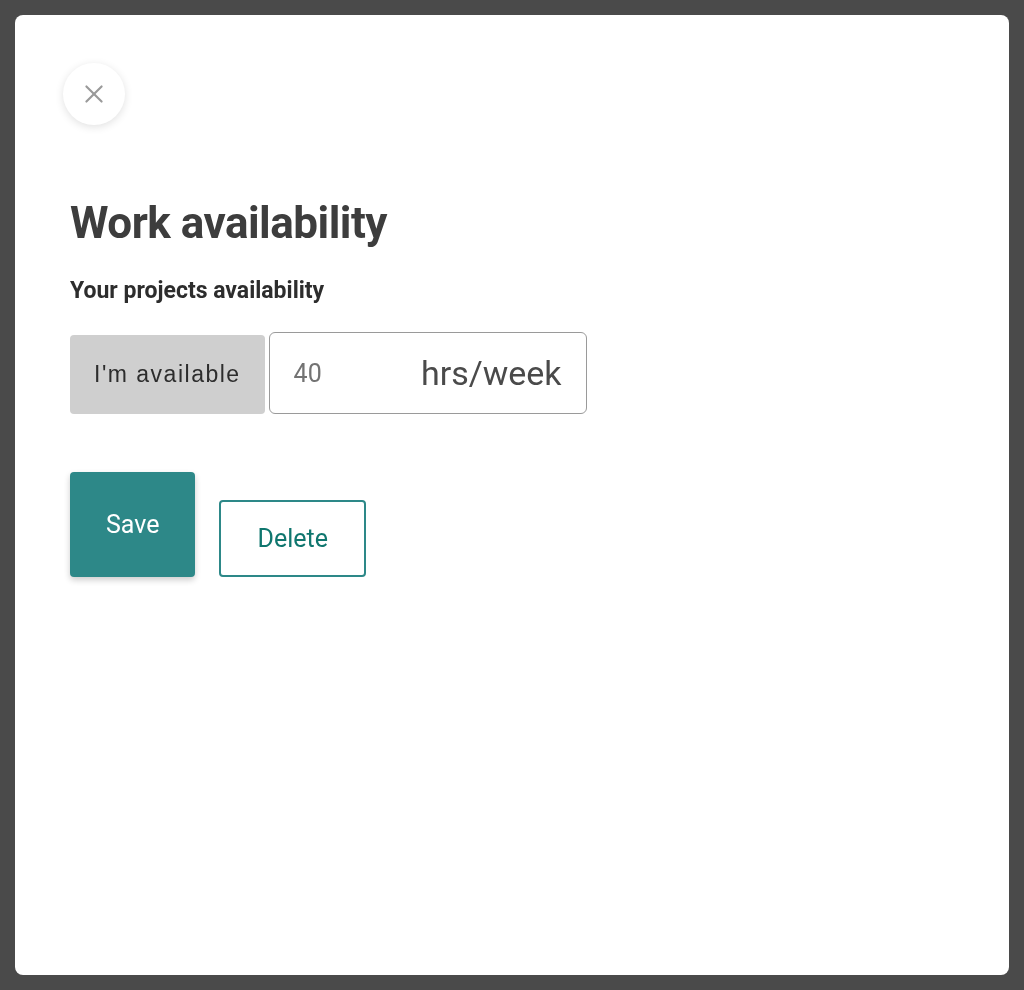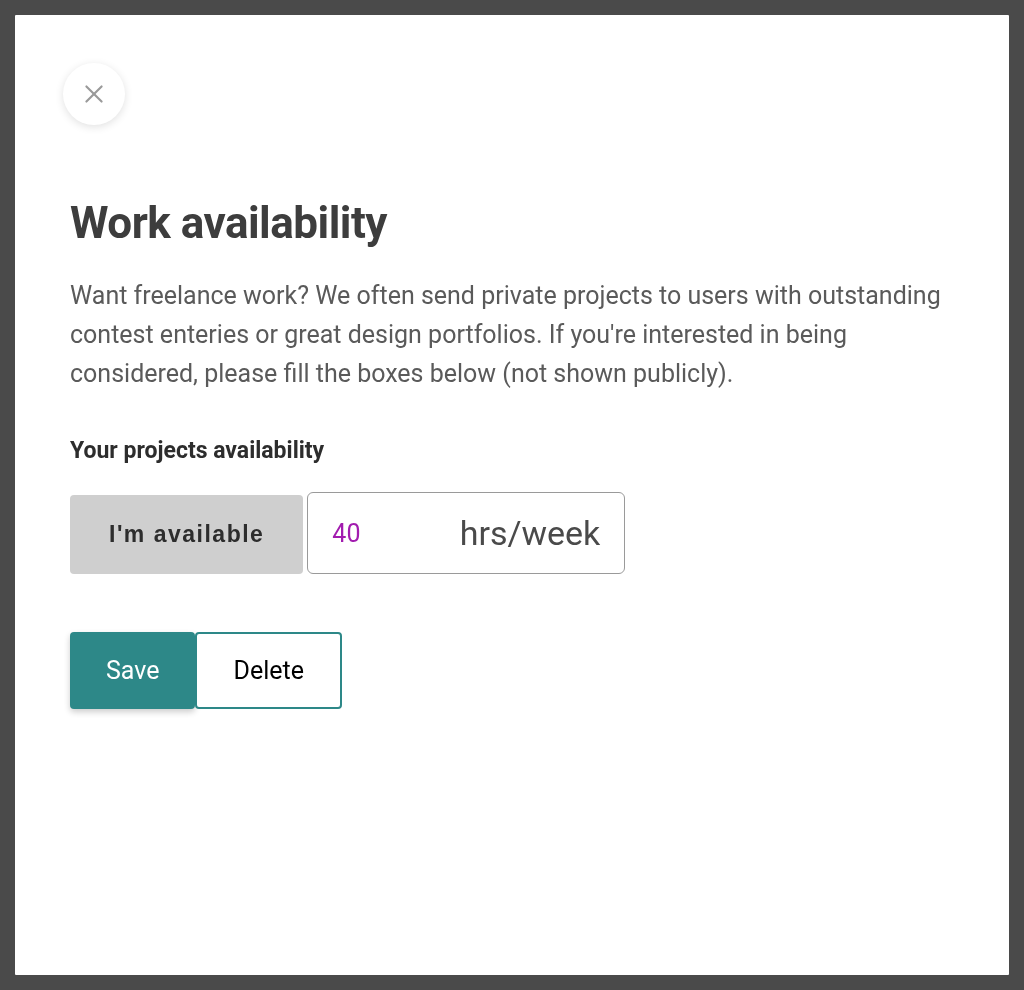--- a/index.html
+++ b/index.html
@@ -18,21 +18,21 @@
     .modal-backdrop {
       position: absolute;
       inset: 0;
       background: #4a4a4a;
       padding: 15px;
     }
     .modal {
       background: #ffffff;
       width: 100%;
       height: 100%;
-      border-radius: 1px;
+      border-radius: 8px;
       position: relative;
       padding: 50px 55px 55px 55px;
     }
     .close-btn {
       position: absolute;
       top: 48px;
       left: 48px;
       width: 62px;
       height: 62px;
       border-radius: 50%;
@@ -72,25 +72,25 @@
       margin-bottom: 28px;
     }
     .toggle-group {
       display: inline-flex;
       border-radius: 4px;
       overflow: hidden;
       margin-bottom: 36px;
     }
     .toggle-btn {
       border: none;
-      padding: 26px 39px;
+      padding: 26px 24px;
       font-size: 23px;
       cursor: pointer;
       letter-spacing: 1.5px;
-      font-weight: 700;
+      font-weight: 400;
       background: #f5f5f5;
       color: #9a9a9a;
     }
     .toggle-btn.active {
       background: #cfcfcf;
       color: #2d2d2d;
     }
     .question {
       font-size: 23px;
       color: #5a5a5a;
@@ -102,67 +102,68 @@
       border: 1px solid #9a9a9a;
       border-radius: 6px;
       padding: 20px 24px;
       margin-bottom: 58px;
       width: 318px;
       justify-content: space-between;
     }
     .hours-input {
       border: none;
       font-size: 25px;
-      color: #a21caf;
+      color: #737373;
       width: 80px;
       outline: none;
       font-family: inherit;
     }
     .input-suffix {
       font-size: 34px;
       color: #4a4a4a;
     }
     .button-row {
       display: flex;
+      gap: 24px;
     }
     .btn {
       padding: 22px 36px;
       font-size: 25px;
       border-radius: 4px;
       cursor: pointer;
       font-weight: 400;
       font-family: inherit;
     }
     .btn-primary {
       background: #2d8888;
       color: #ffffff;
       border: none;
       box-shadow: 0 3px 6px rgba(0,0,0,0.2);
     }
     .btn-secondary {
       background: #ffffff;
-      color: #000000;
+      color: #0f766e;
       border: 2px solid #2d8888;
+      margin-top: 28px;
     }
   </style>
 </head>
 <body>
 
 <div class="modal-backdrop">
   <div class="modal">
     <button class="close-btn">
       <svg viewBox="0 0 24 24" fill="none" stroke="#9a9a9a" stroke-width="2" stroke-linecap="round">
         <line x1="5" y1="5" x2="19" y2="19"></line>
         <line x1="19" y1="5" x2="5" y2="19"></line>
       </svg>
     </button>
 
     <div class="content">
       <h1 class="title">Work availability</h1>
-      <p class="description">Want freelance work? We often send private projects to users with outstanding contest enteries or great design portfolios. If you're interested in being considered, please fill the boxes below (not shown publicly).</p>
 
       <div class="section-label">Your projects availability</div>
 
       <div class="toggle-group">
         <button class="toggle-btn active">I'm available</button>
       </div>
 
 
       <div class="input-wrap">
         <input class="hours-input" type="text" value="40" style="">

